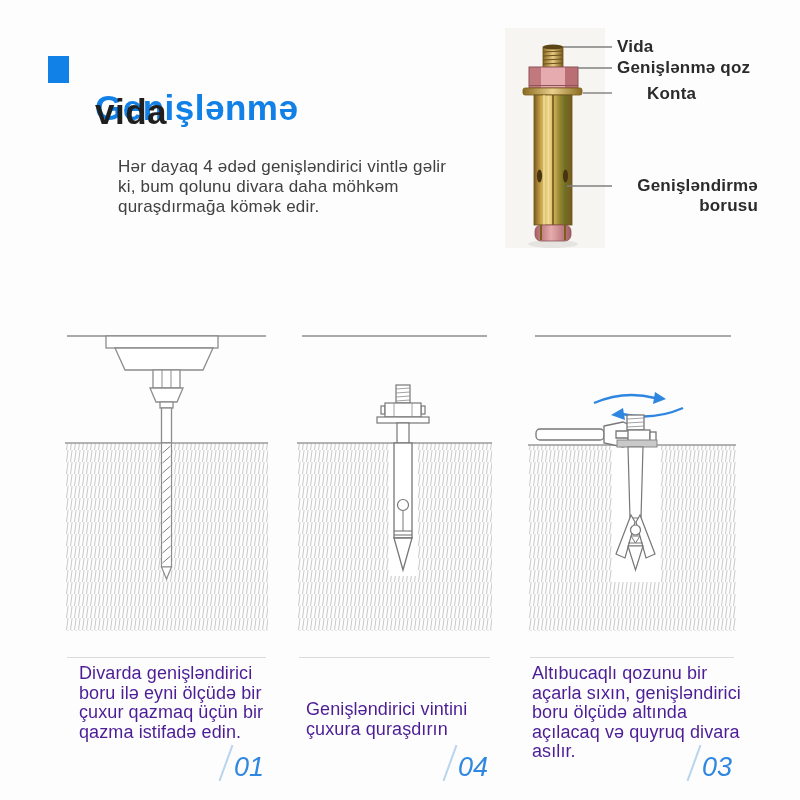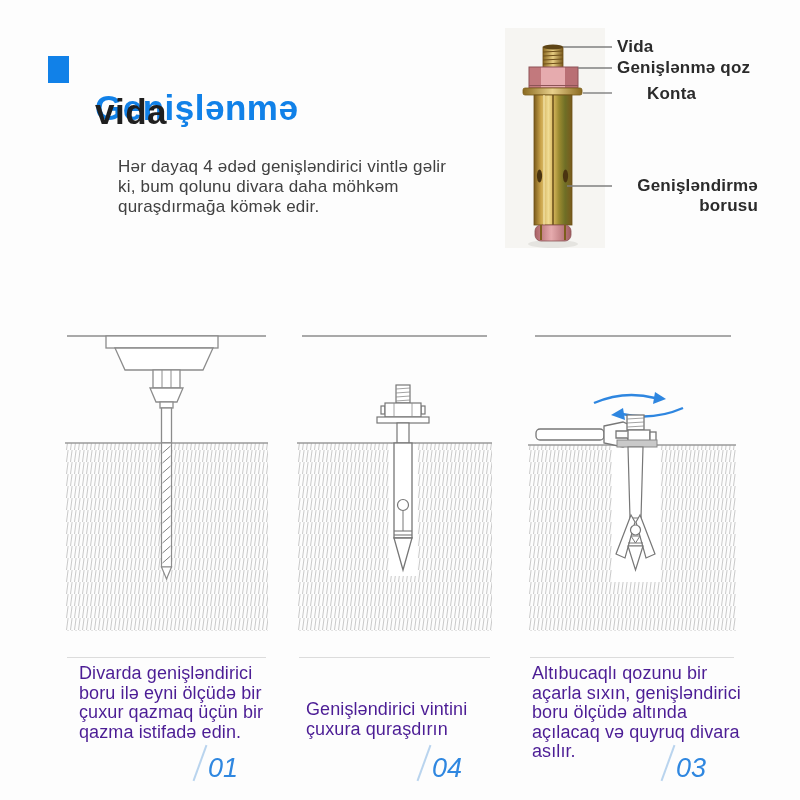--- a/index.html
+++ b/index.html
@@ -14,21 +14,21 @@
 
   
   .part-label{position:absolute;font-size:17px;font-weight:700;color:#2b2b2b;letter-spacing:.2px;white-space:nowrap;}
   .part-label.two-line{white-space:normal;text-align:right;line-height:20px;}
 
   
   .panel{position:absolute;top:330px;height:470px;}
   .panel svg{position:absolute;left:0;top:0;}
   .divider{position:absolute;top:327px;left:2px;right:2px;height:1px;background:#dcdcdc;}
   .caption{position:absolute;top:334px;font-size:18px;line-height:19.5px;color:#4c1d95;letter-spacing:.1px;}
-  .stepnum{position:absolute;top:414px;right:30px;display:flex;align-items:center;}
+  .stepnum{position:absolute;top:414px;right:4px;display:flex;align-items:flex-start;}
   .stepnum .slash{width:2px;height:38px;background:#b9d4ee;transform:rotate(20deg);margin-right:7px;}
   .stepnum .num{font-size:27px;font-style:italic;color:#2f87e0;line-height:1;padding-top:10px;font-weight:500;}
 </style>
 </head>
 <body>
 
 <div id="stage">
 
   <div class="accent-square"></div>
   <div class="title-blue">Genişlənmə</div>

